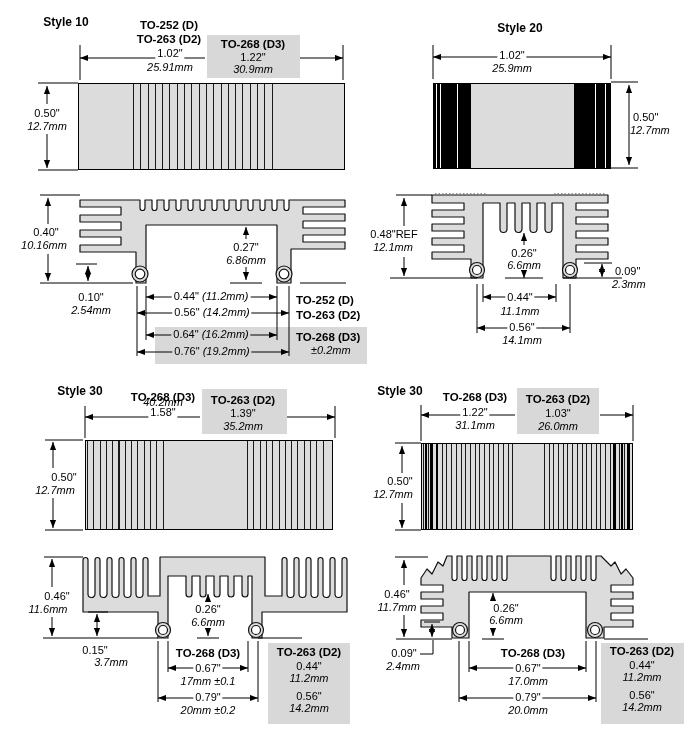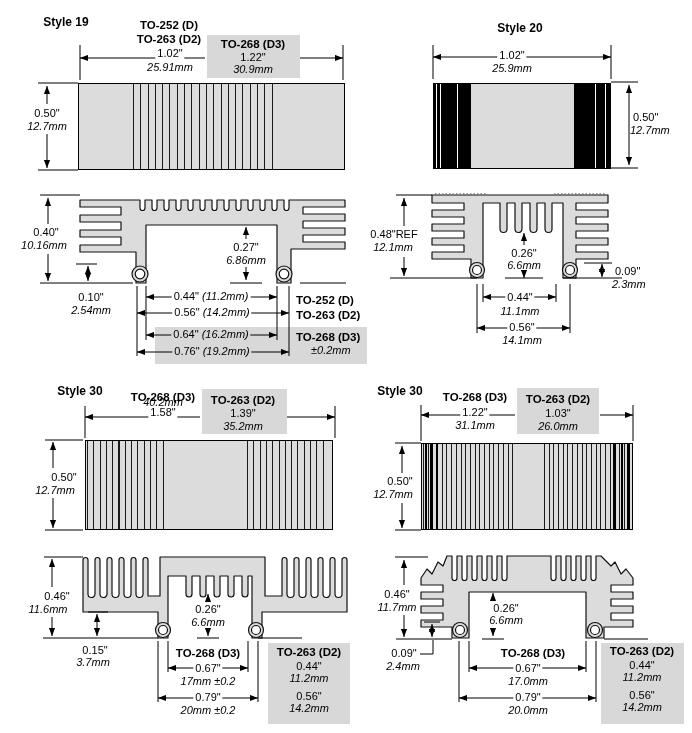--- a/index.html
+++ b/index.html
@@ -199,21 +199,21 @@
       <polyline points="420,654 433,654 433,640" fill="none"></polyline>
       <line x1="469" y1="641" x2="469" y2="672"></line>
         <line x1="586" y1="641" x2="586" y2="672"></line>
       <line x1="459" y1="641" x2="459" y2="702"></line>
         <line x1="596" y1="641" x2="596" y2="702"></line>
       <line x1="469" y1="668" x2="586" y2="668" marker-start="url(#ar)" marker-end="url(#ar)"></line>
       <line x1="459" y1="698" x2="596" y2="698" marker-start="url(#ar)" marker-end="url(#ar)"></line>
     </g>
   </svg>
 
-  <div class="lb c ttl" style="left:66px;top:16px">Style 19</div>
+  <div class="lb c ttl" style="left:66px;top:16px">Style 10</div>
   <div class="lb c b" style="left:169px;top:19px">TO-252 (D)</div>
   <div class="lb c b" style="left:169px;top:33px">TO-263 (D2)</div>
   <div class="lb c w" style="left:170px;top:47px">1.02"</div>
   <div class="lb c i" style="left:170px;top:61px">25.91mm</div>
   <div class="lb c b" style="left:253px;top:38px">TO-268 (D3)</div>
   <div class="lb c" style="left:253px;top:51px">1.22"</div>
   <div class="lb c i" style="left:253px;top:63px">30.9mm</div>
   <div class="lb c" style="left:47px;top:107px">0.50"</div>
   <div class="lb c i" style="left:47px;top:120px">12.7mm</div>
   <div class="lb c" style="left:46px;top:226px">0.40"</div>
@@ -252,26 +252,26 @@
   <div class="lb c w" style="left:163px;top:406px">1.58"</div>
   <div class="lb c i" style="left:163px;top:396px">40.2mm</div>
   <div class="lb c b" style="left:243px;top:394px">TO-263 (D2)</div>
   <div class="lb c" style="left:243px;top:407px">1.39"</div>
   <div class="lb c i" style="left:243px;top:420px">35.2mm</div>
   <div class="lb c" style="left:64px;top:471px">0.50"</div>
   <div class="lb c i" style="left:55px;top:484px">12.7mm</div>
   <div class="lb c" style="left:57px;top:590px">0.46"</div>
   <div class="lb c i" style="left:48px;top:603px">11.6mm</div>
   <div class="lb c" style="left:95px;top:644px">0.15"</div>
-  <div class="lb c i" style="left:93px;top:656px">3.7mm</div>
+  <div class="lb c i" style="left:111px;top:656px">3.7mm</div>
   <div class="lb c" style="left:208px;top:603px">0.26"</div>
   <div class="lb c i" style="left:208px;top:616px">6.6mm</div>
   <div class="lb c b" style="left:208px;top:647px">TO-268 (D3)</div>
   <div class="lb c w" style="left:208px;top:662px">0.67"</div>
-  <div class="lb c i" style="left:208px;top:675px">17mm ±0.2</div>
+  <div class="lb c i" style="left:208px;top:675px">17mm ±0.1</div>
   <div class="lb c w" style="left:208px;top:691px">0.79"</div>
   <div class="lb c i" style="left:208px;top:704px">20mm ±0.2</div>
   <div class="lb c b" style="left:309px;top:646px">TO-263 (D2)</div>
   <div class="lb c" style="left:309px;top:660px">0.44"</div>
   <div class="lb c i" style="left:309px;top:672px">11.2mm</div>
   <div class="lb c" style="left:309px;top:690px">0.56"</div>
   <div class="lb c i" style="left:309px;top:702px">14.2mm</div>
 
   <div class="lb c ttl" style="left:400px;top:385px">Style 30</div>
   <div class="lb c b" style="left:475px;top:391px">TO-268 (D3)</div>

